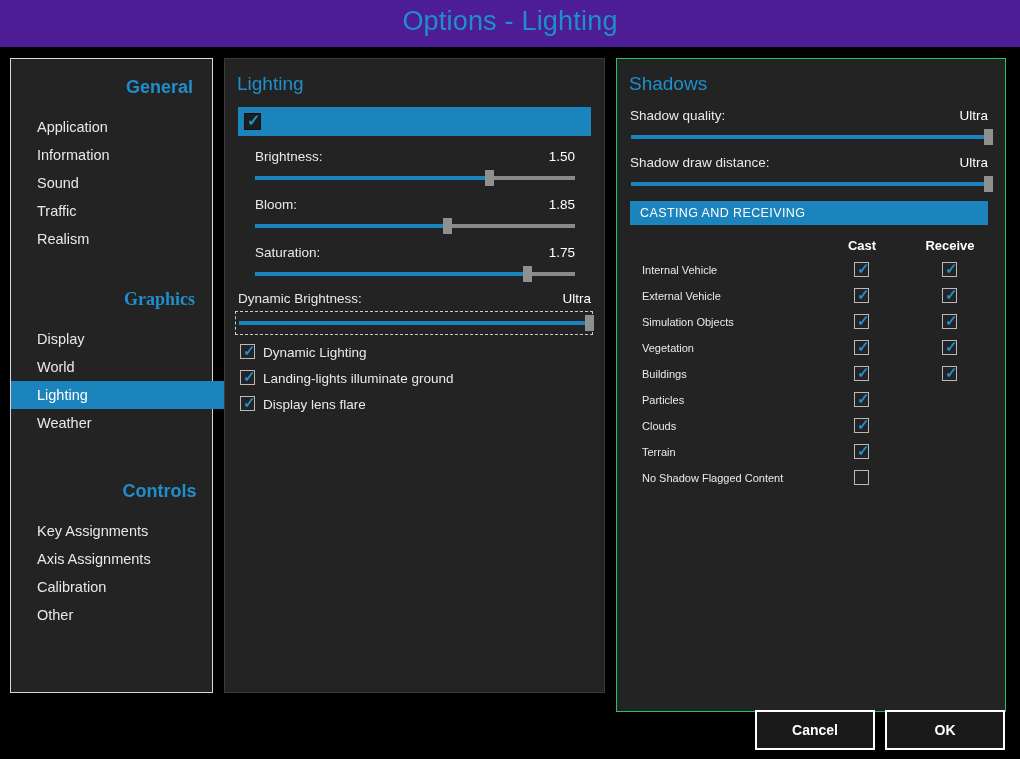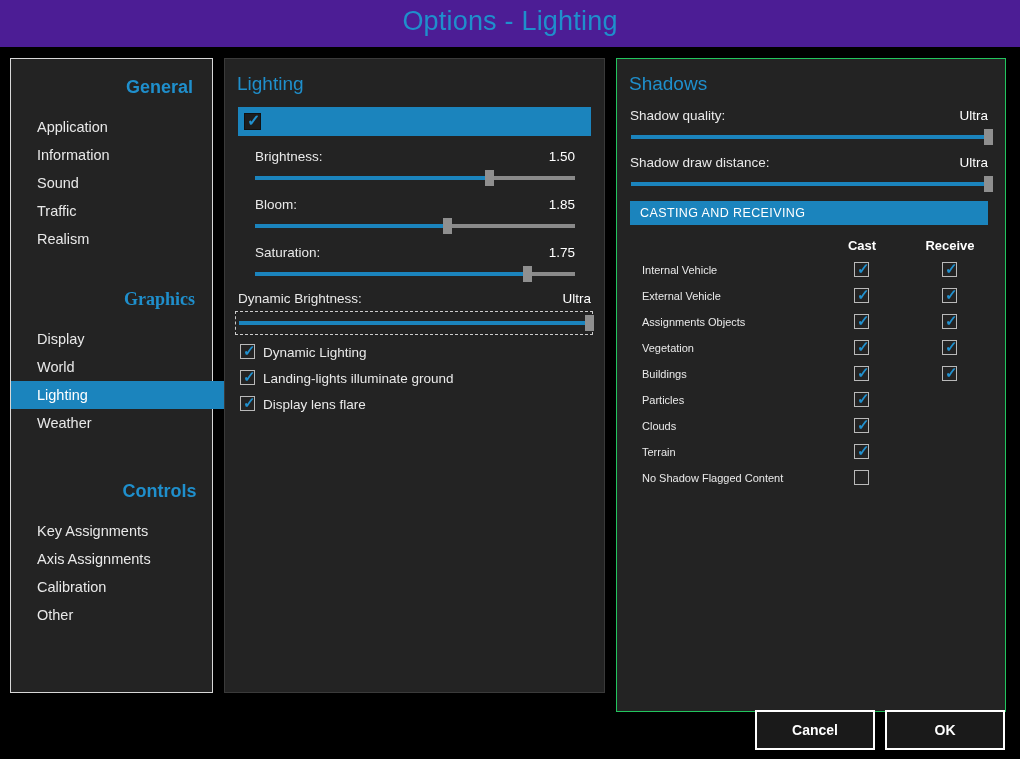--- a/index.html
+++ b/index.html
@@ -308,21 +308,21 @@
         <div class="cbox" style="left:325px;top:203px;">
           <span class="mark">✓</span>
         </div>
         <div class="srow-label" style="left:25px;top:231px;width:150px;">External Vehicle</div>
         <div class="cbox" style="left:237px;top:229px;">
           <span class="mark">✓</span>
         </div>
         <div class="cbox" style="left:325px;top:229px;">
           <span class="mark">✓</span>
         </div>
-        <div class="srow-label" style="left:25px;top:257px;width:150px;">Assignments Objects</div>
+        <div class="srow-label" style="left:25px;top:257px;width:150px;">Simulation Objects</div>
         <div class="cbox" style="left:237px;top:255px;">
           <span class="mark">✓</span>
         </div>
         <div class="cbox" style="left:325px;top:255px;">
           <span class="mark">✓</span>
         </div>
         <div class="srow-label" style="left:25px;top:283px;width:150px;">Vegetation</div>
         <div class="cbox" style="left:237px;top:281px;">
           <span class="mark">✓</span>
         </div>

